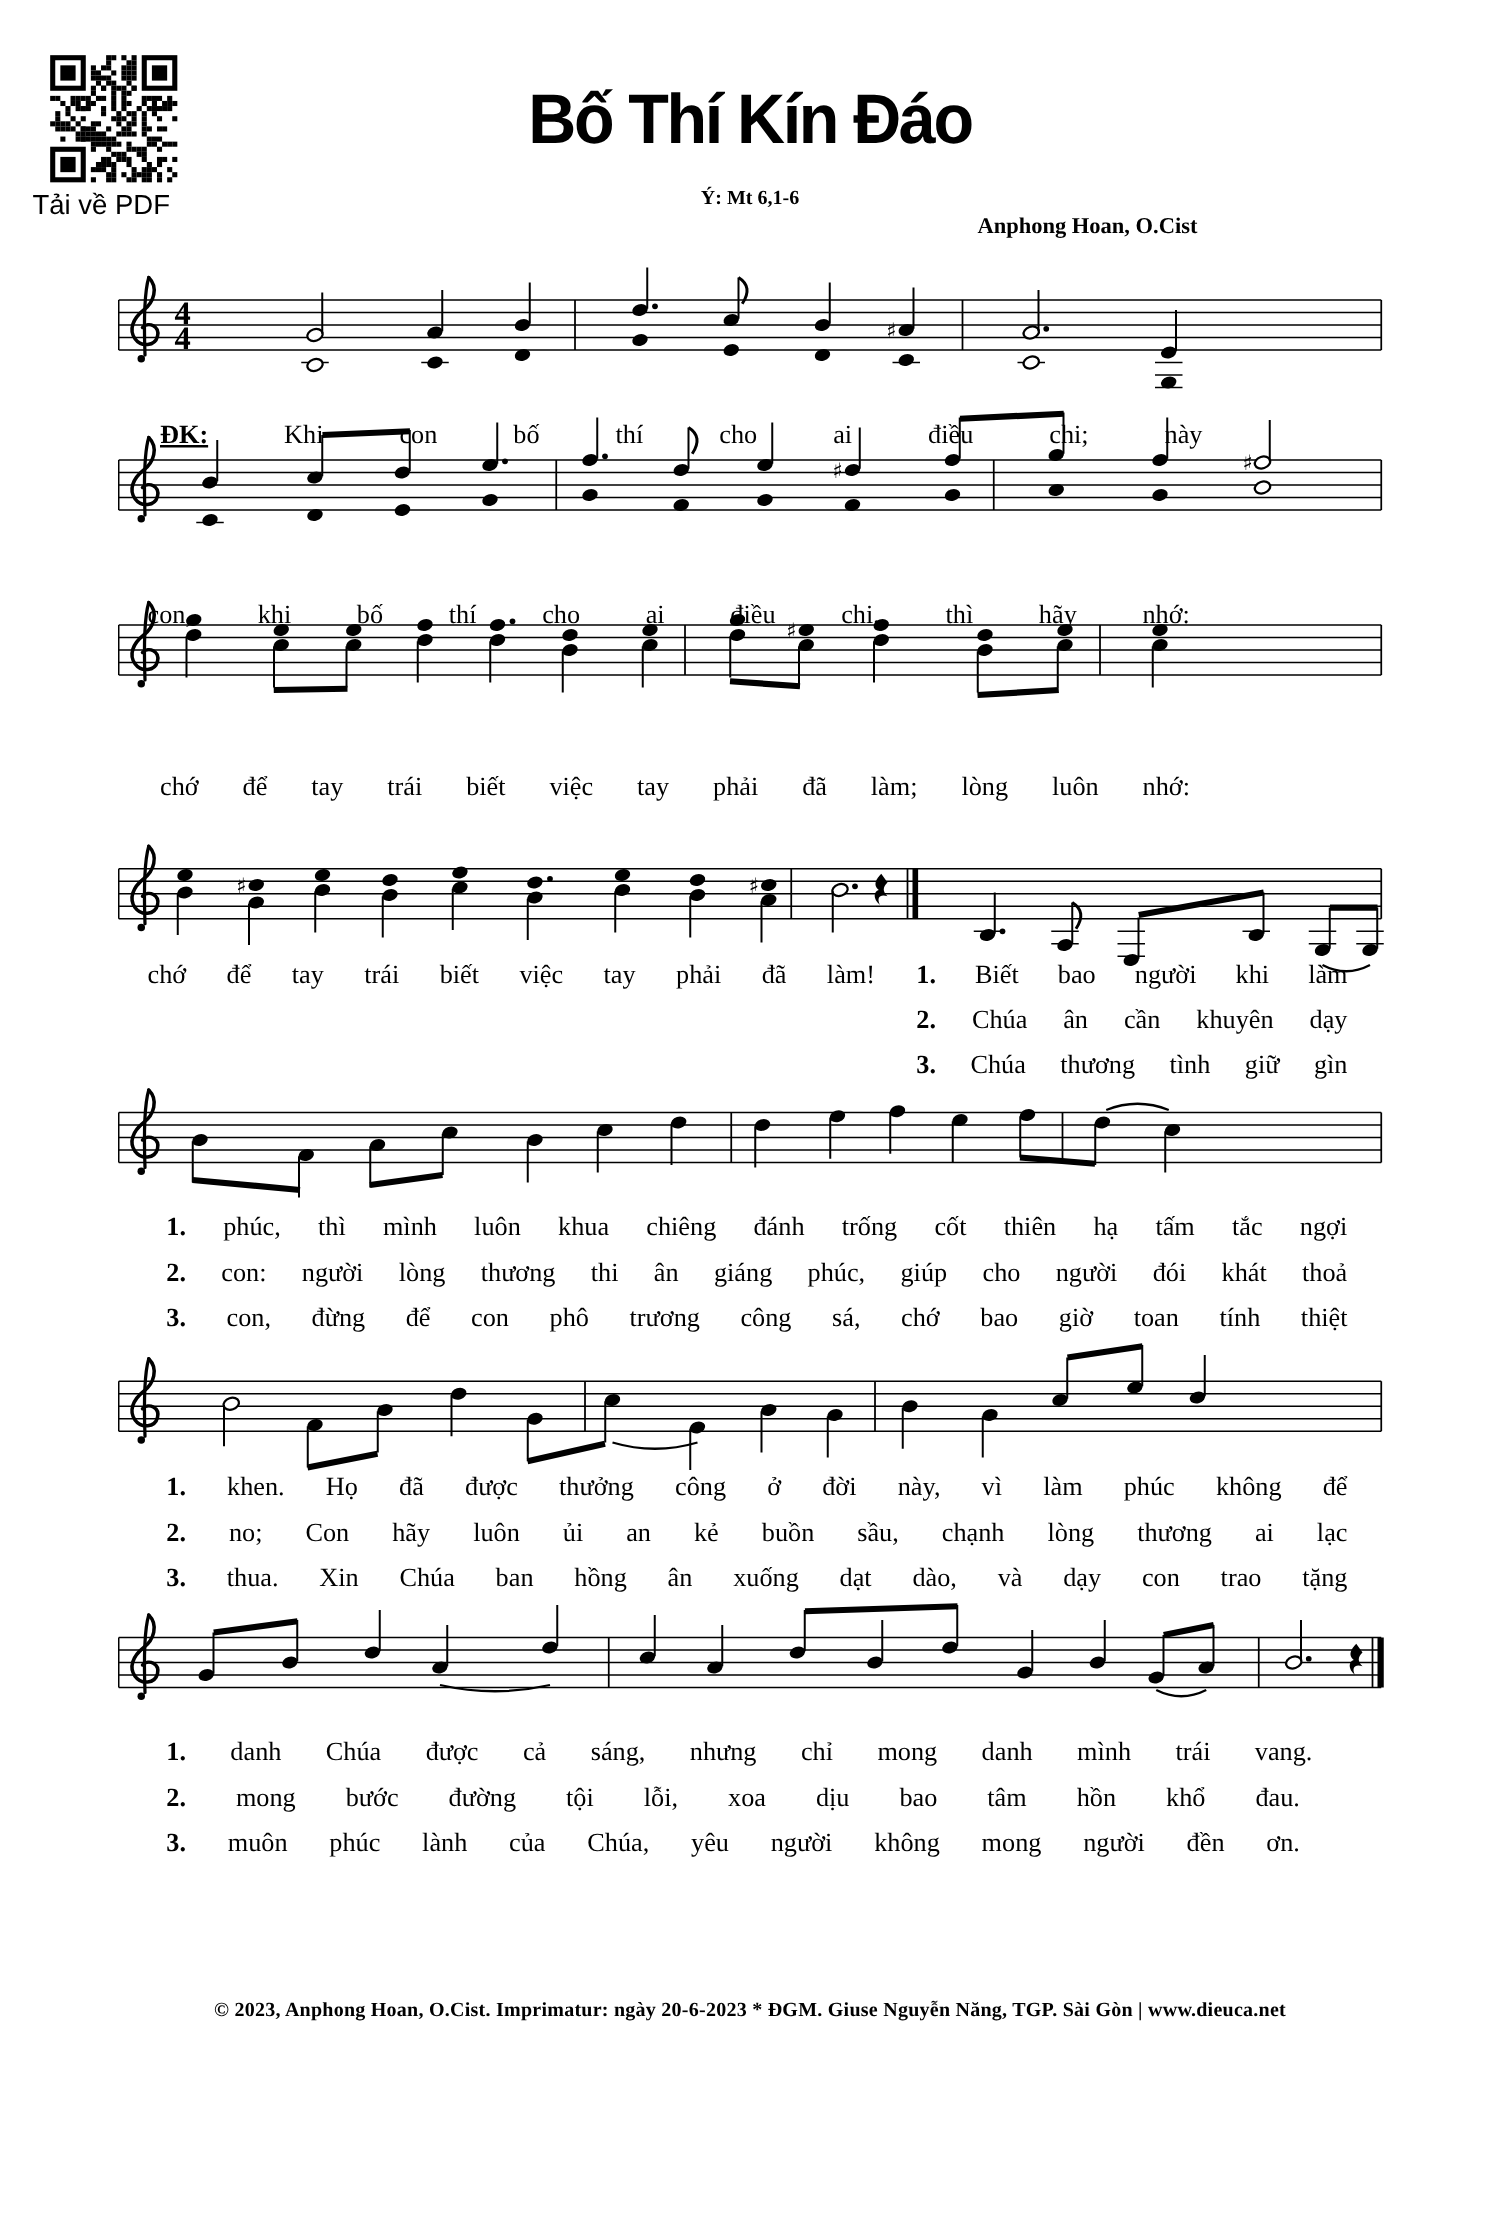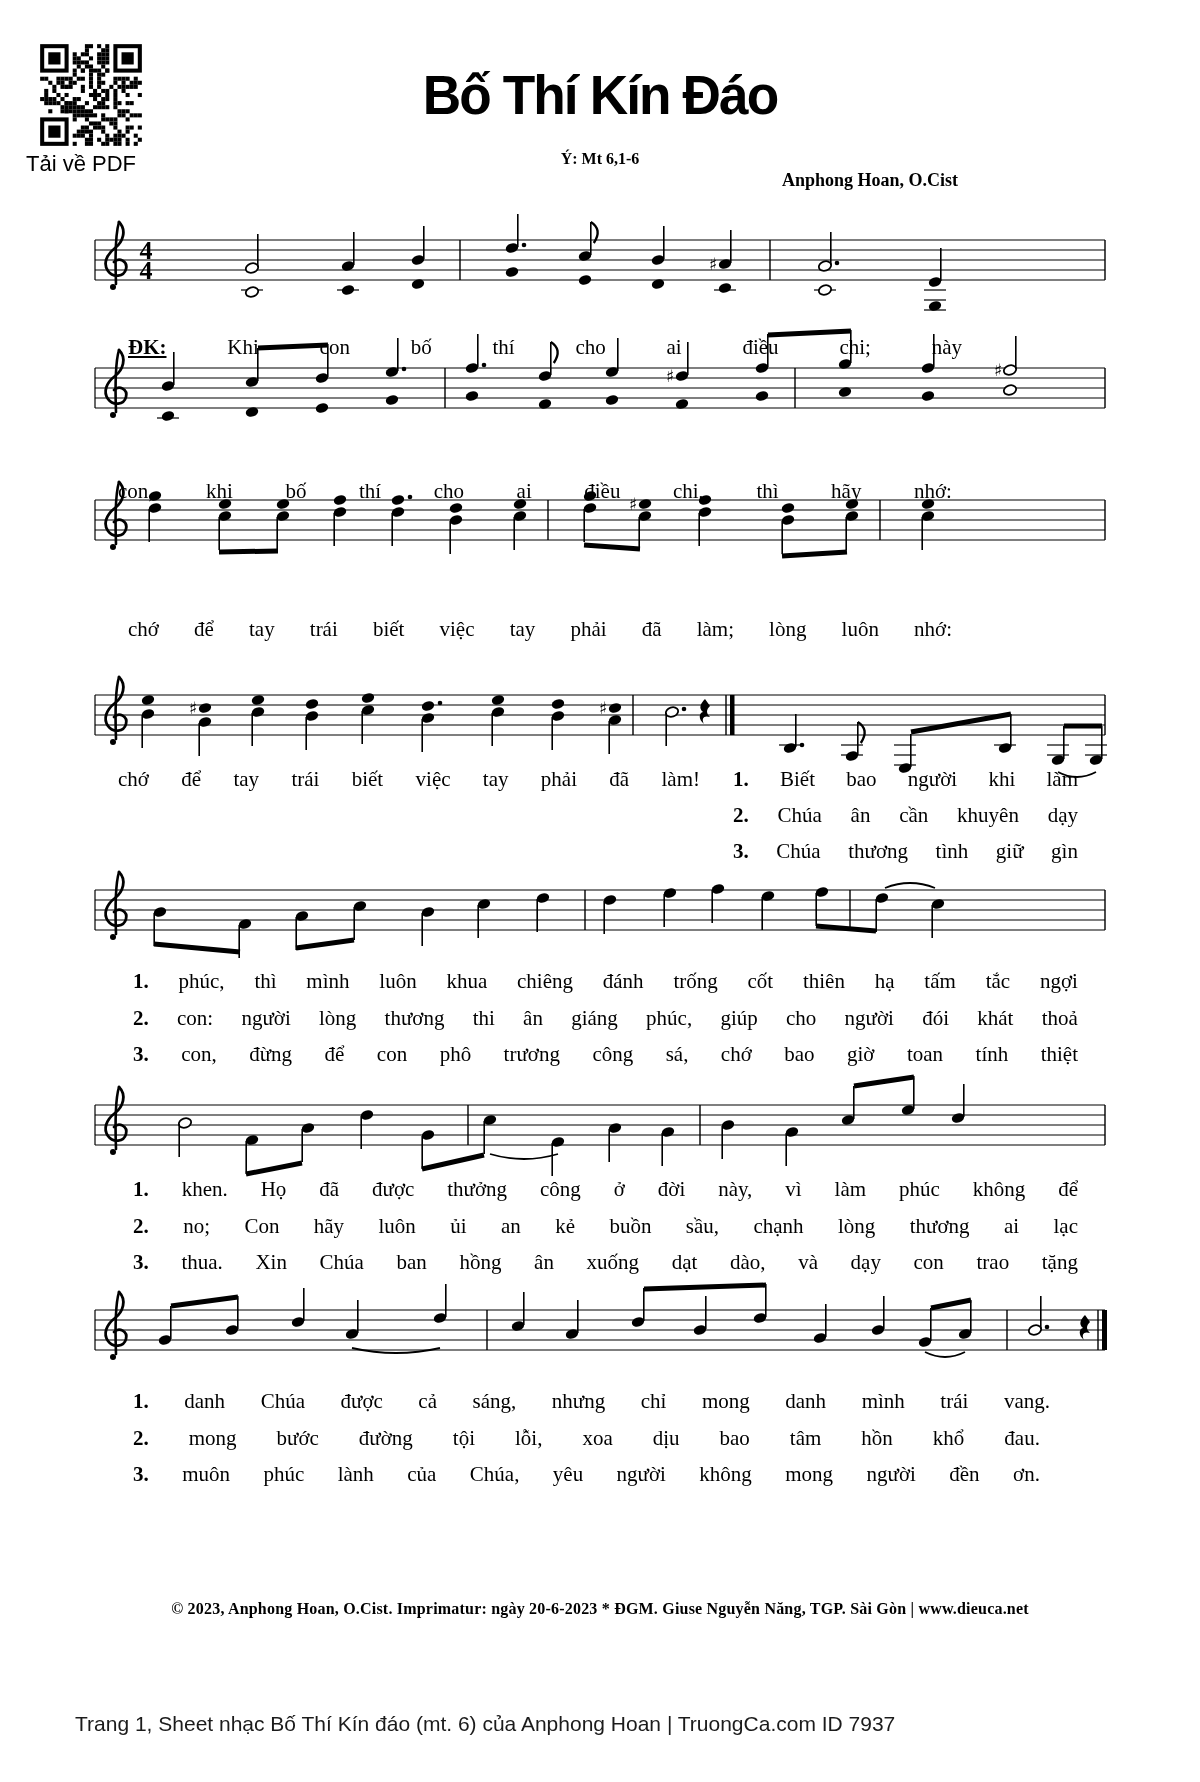--- a/index.html
+++ b/index.html
@@ -894,14 +894,13 @@
         <span>người</span>
         <span>không</span>
         <span>mong</span>
         <span>người</span>
         <span>đền</span>
         <span>ơn.</span>
       </div>
     </div>
 
   <div class="footer">© 2023, Anphong Hoan, O.Cist. Imprimatur: ngày 20-6-2023 * ĐGM. Giuse Nguyễn Năng, TGP. Sài Gòn | www.dieuca.net</div>
-  <div class="caption">Trang 1, Sheet nhạc Bố Thí Kín đáo (mt. 6) của Anphong Hoan | TruongCa.com ID 7937</div>
 </div>
 
 </body></html>

